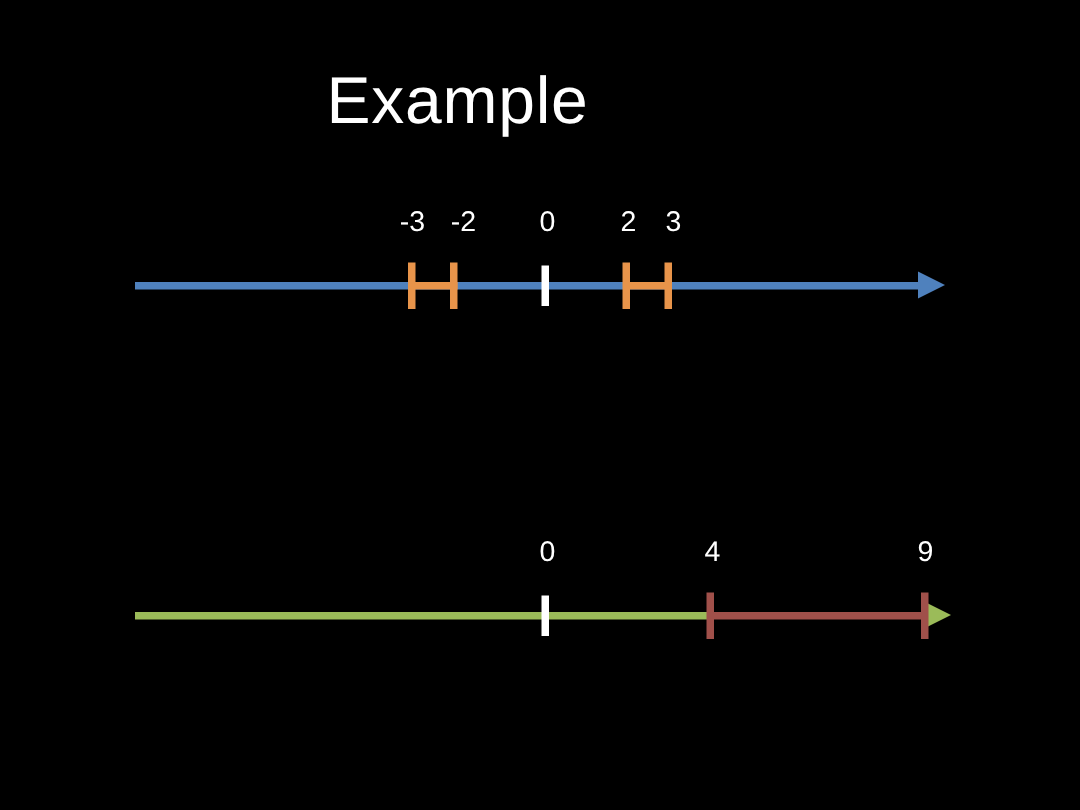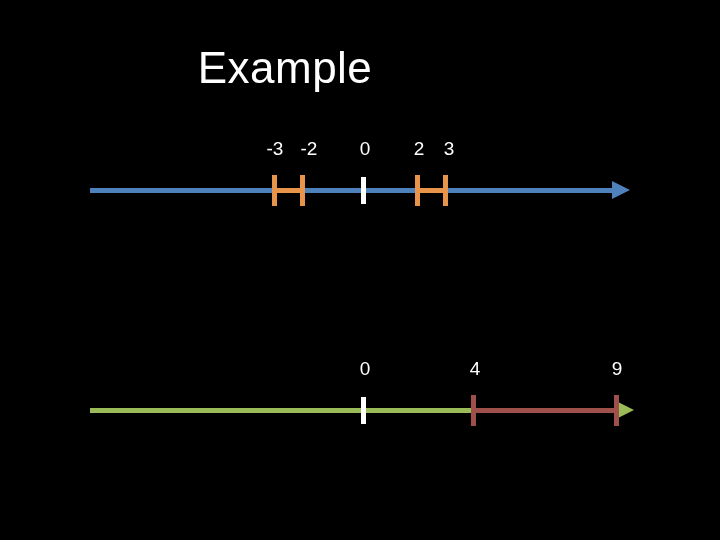--- a/index.html
+++ b/index.html
@@ -31,20 +31,21 @@
     top: 42px;
     width: 570px;
     text-align: center;
     color: #ffffff;
     font-size: 44px;
     font-weight: 400;
     letter-spacing: 0.5px;
     font-family: "Liberation Sans", sans-serif;
     line-height: 52px;
     white-space: nowrap;
+    padding-left: 20px;
   }
 
   
   .numberline {
     position: absolute;
     left: 0;
     width: 720px;
     height: 60px;
   }
   #line-top    { top: 160px; }

